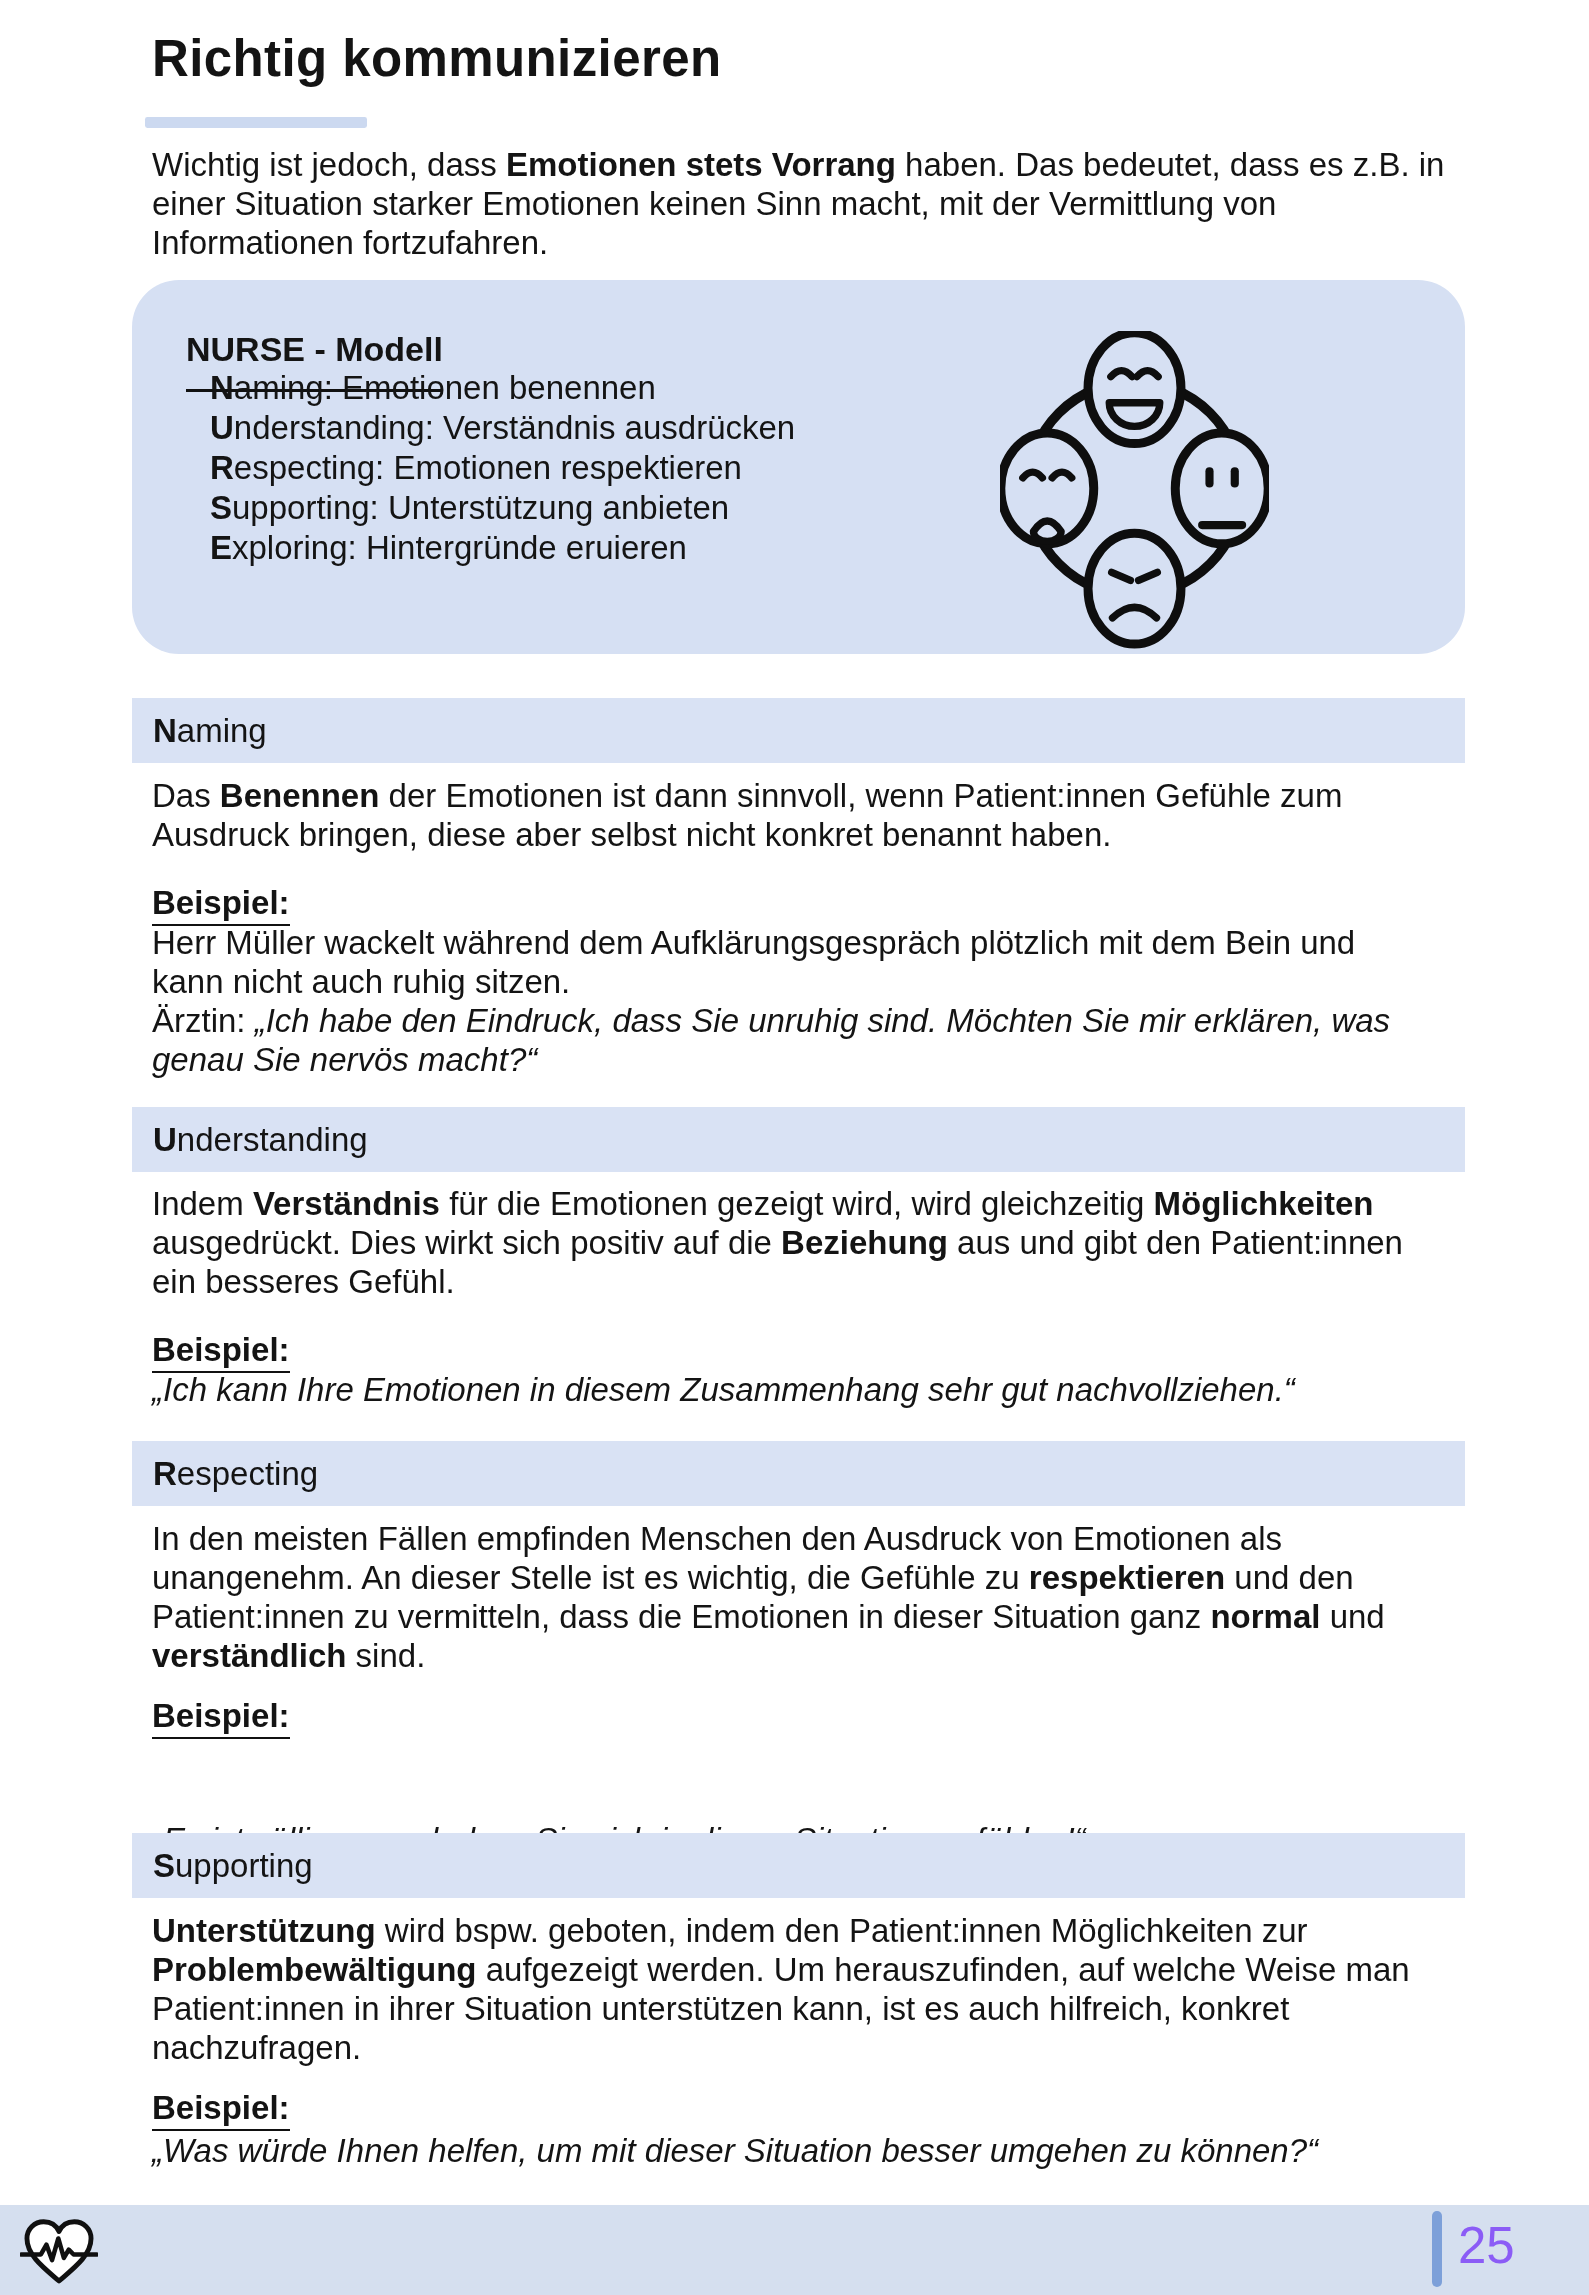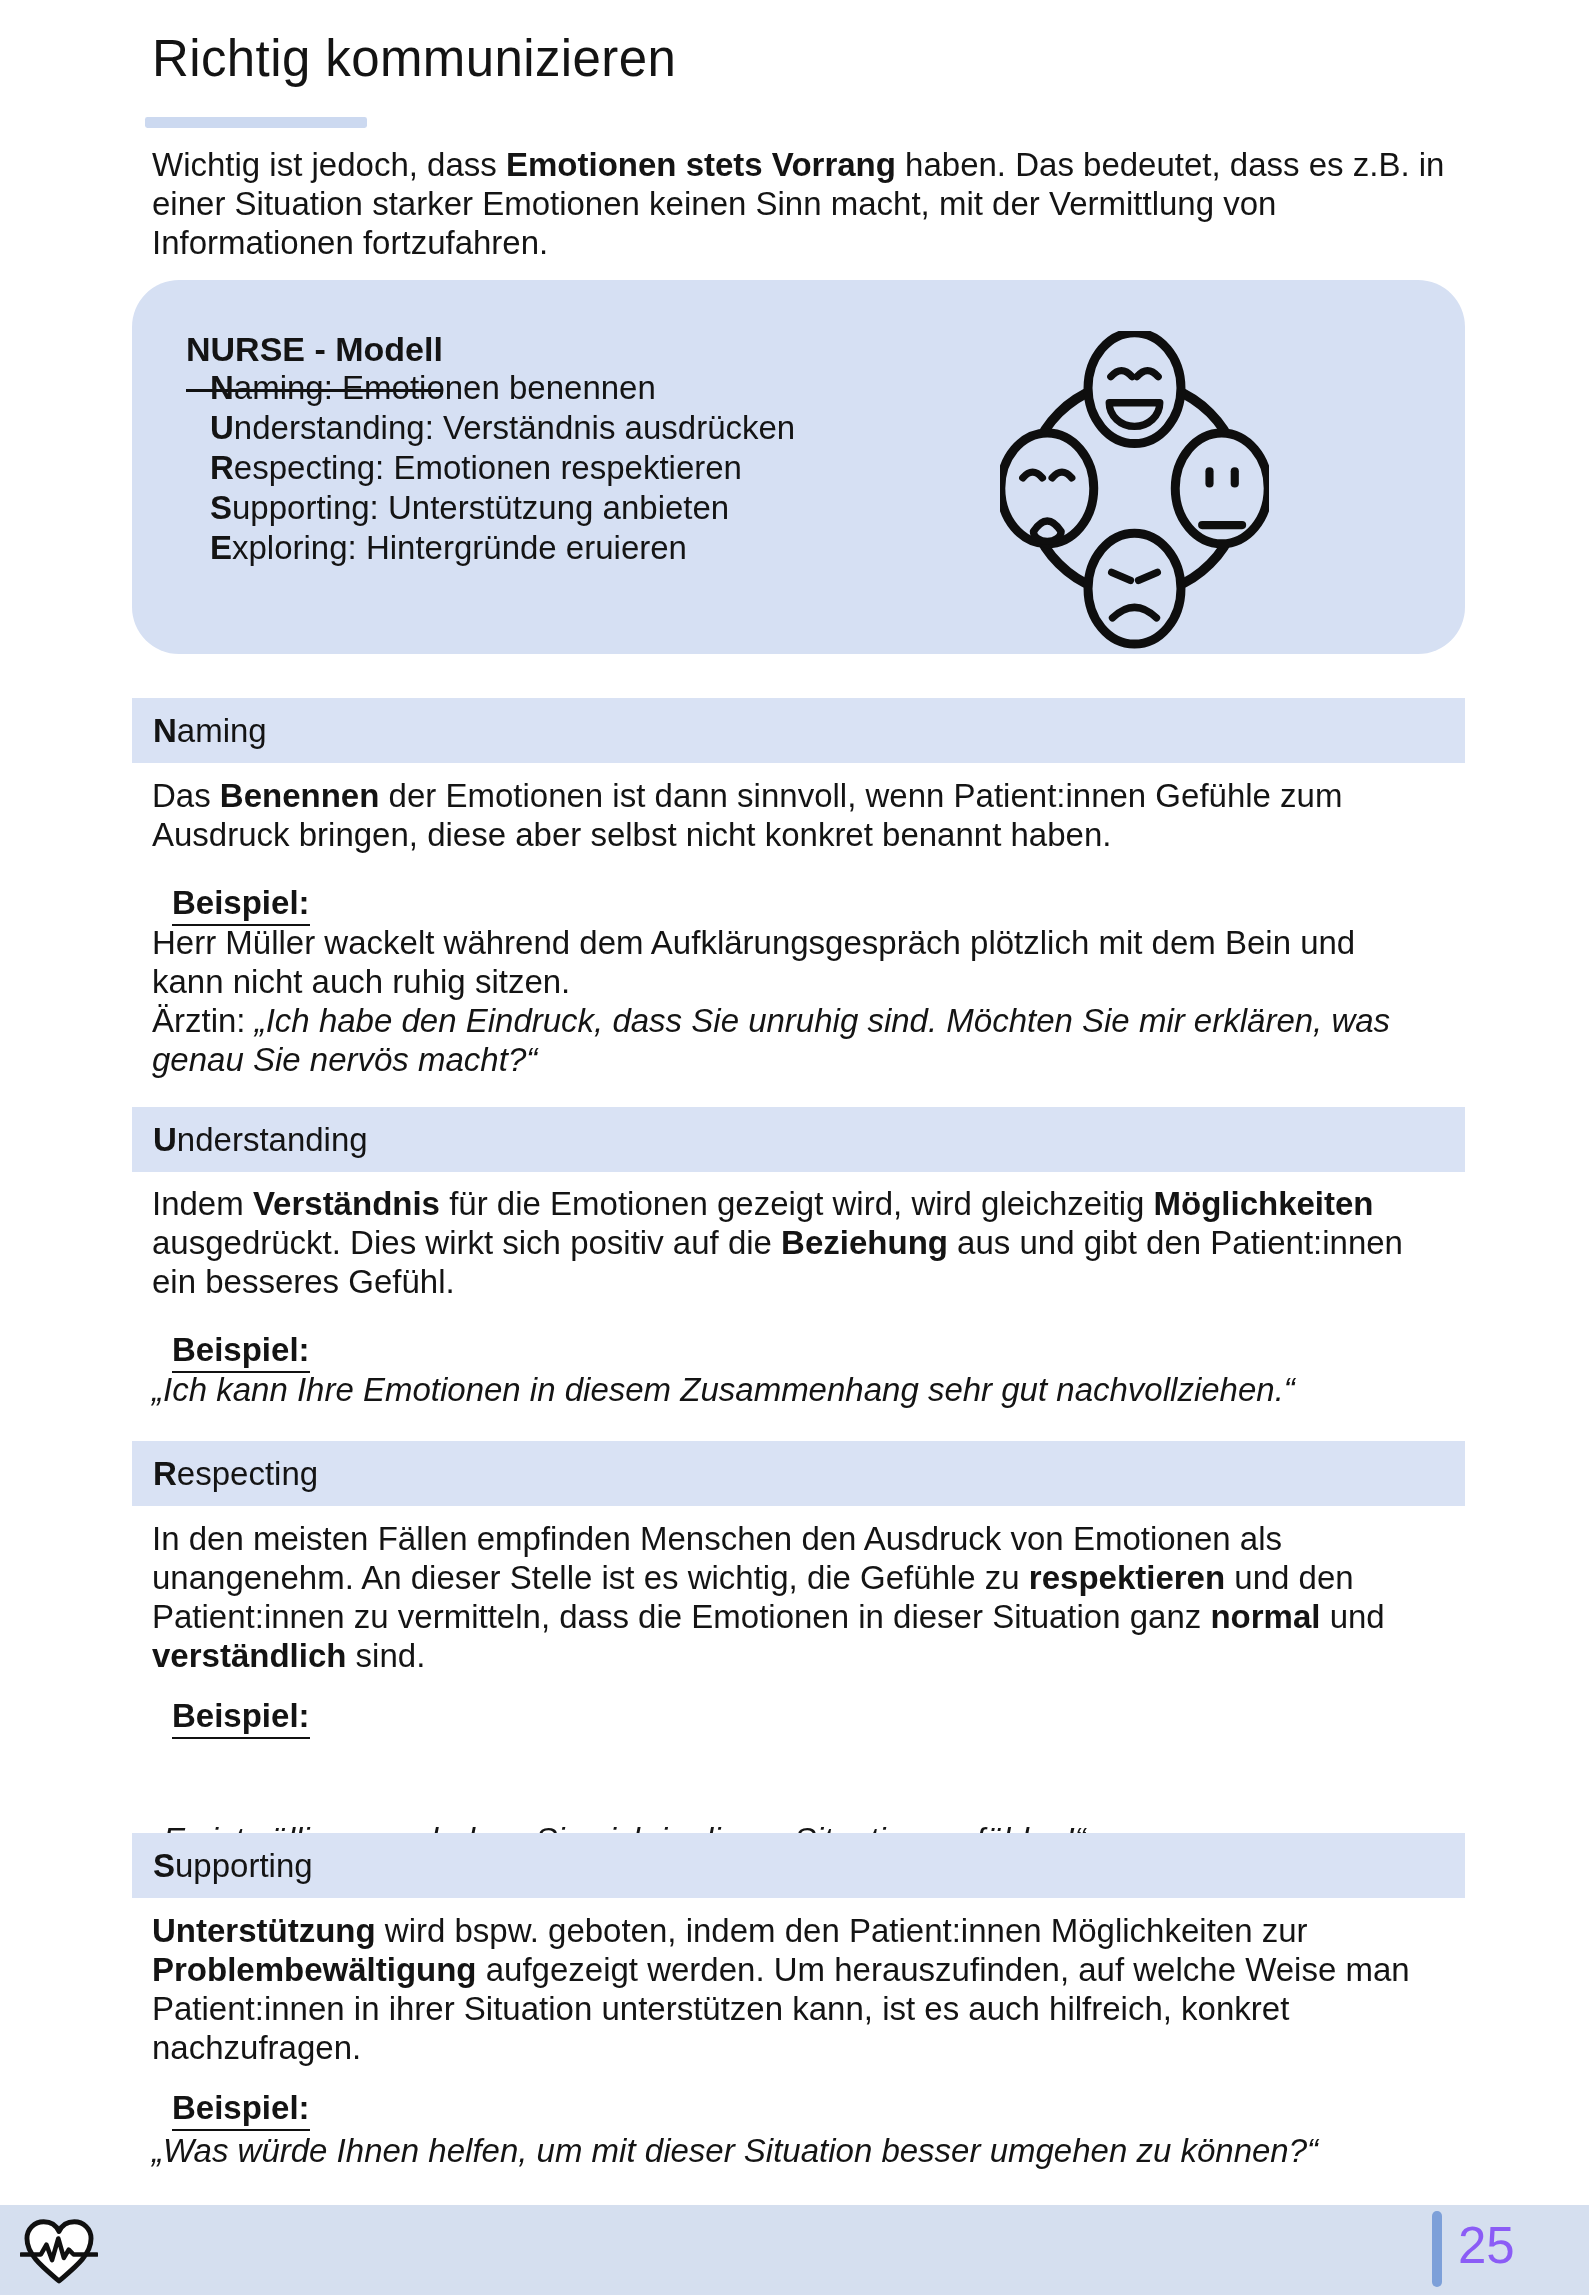--- a/index.html
+++ b/index.html
@@ -8,21 +8,21 @@
     width:1589px;height:2295px;
     background:#ffffff;
     font-family:"Liberation Sans", sans-serif;
     color:#141414;
     overflow:hidden;
   }
   .abs{position:absolute;}
   
   .title{
     left:152px;top:29px;
-    font-size:51px;font-weight:400;letter-spacing:0.4px;
+    font-size:51px;font-weight:700;letter-spacing:0.4px;
     white-space:nowrap;
     text-align:right;
   }
   .title-underline{
     left:145px;top:117px;width:222px;height:10.6px;
     background:#ccd9f0;border-radius:2.4px;
   }
   
   .rich{left:152px;width:1339px;font-size:33px;line-height:39px;}
   .rich .tline{white-space:nowrap;}
@@ -44,21 +44,21 @@
   
   .bar{
     left:132px;width:1333px;height:65px;
     background:#d9e2f4;
     display:flex;align-items:center;
     padding-left:21px;box-sizing:border-box;
     font-size:33px;white-space:nowrap;
   }
   
   .beispiel{
-    left:152px;font-size:33px;font-weight:700;white-space:nowrap;margin-left:20px;
+    left:152px;font-size:33px;font-weight:700;white-space:nowrap;
   }
   .beispiel .ul{border-bottom:2.4px solid #111;padding-bottom:1.6px;display:inline-block;}
   
   .footer-bar{
     left:0;top:2205px;width:1589px;height:91px;
     background:#d5dfef;
   }
   .heart-icon{left:19.6px;top:2215px;width:78px;height:72px;}
   .accent-bar{
     left:1432px;top:2211px;width:9.8px;height:76px;

